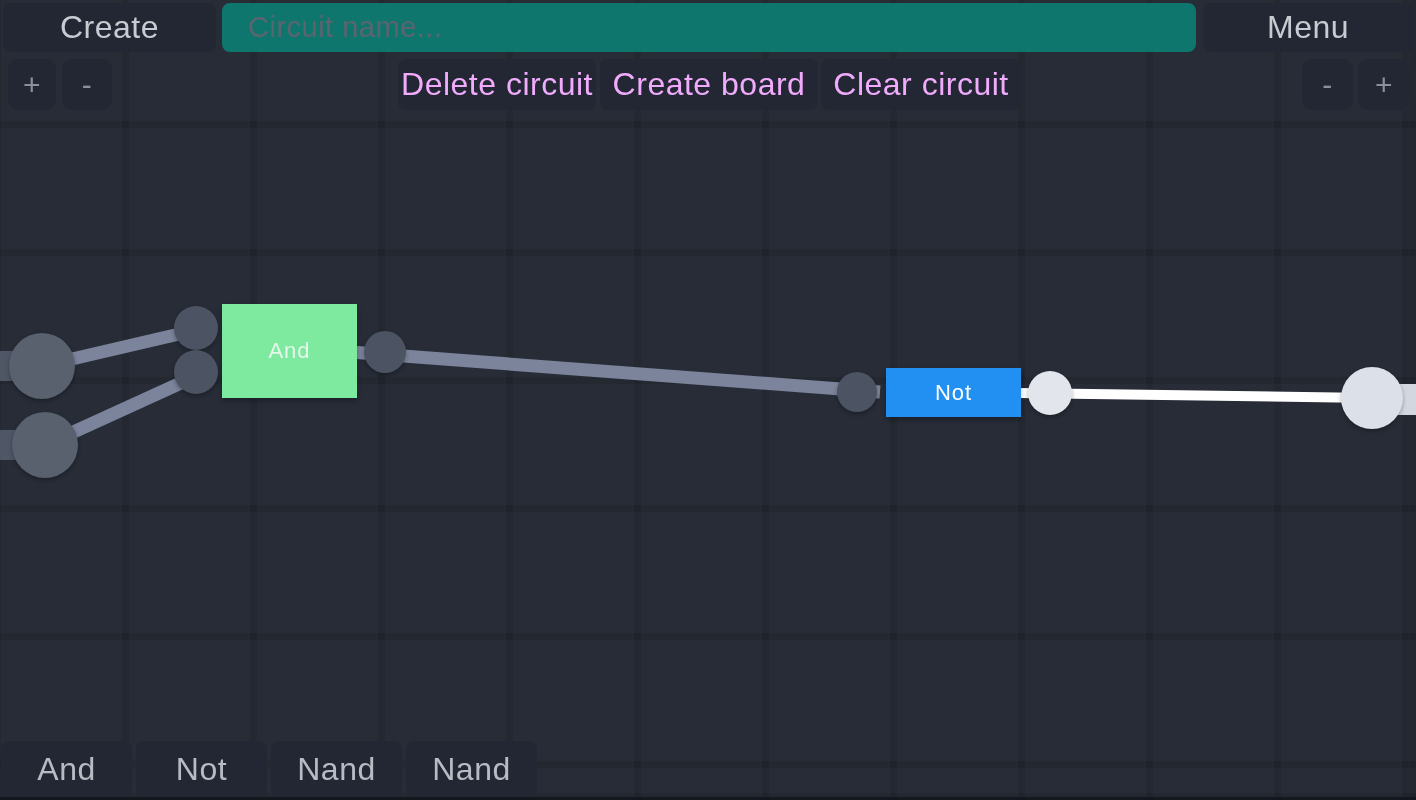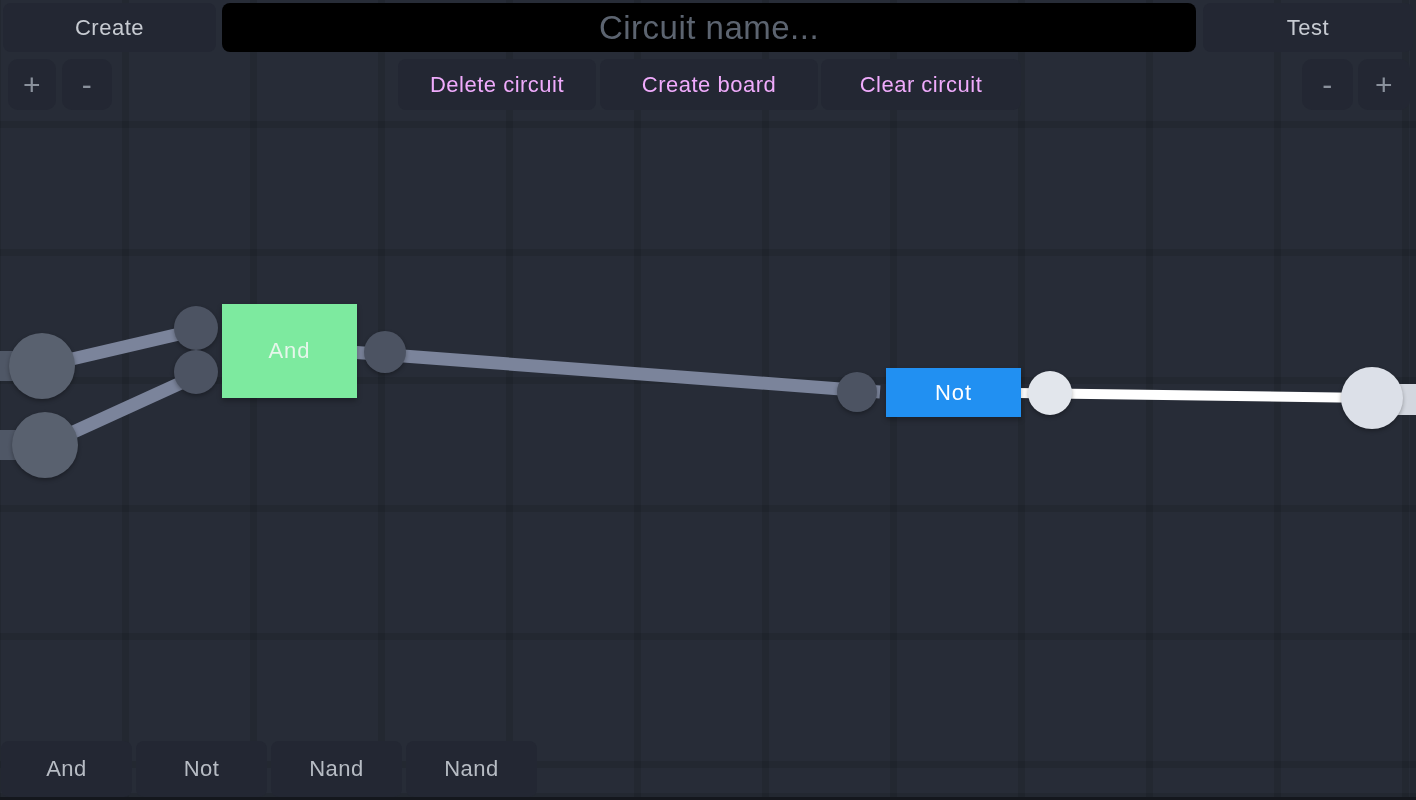--- a/index.html
+++ b/index.html
@@ -17,42 +17,41 @@
       repeating-linear-gradient(90deg, rgba(0,0,0,0.10) 0 7px, transparent 7px 128px),
       repeating-linear-gradient(0deg, rgba(0,0,0,0.10) 0 7px, transparent 7px 128px);
     background-position: -6px -32px;
   }
   .btn {
     position: absolute;
     background: #232733;
     border-radius: 8px;
     display: flex; align-items: center; justify-content: center;
     color: #c7cbd2;
-    font-size: 22px;
+    font-size: 32px;
     letter-spacing: 0.5px;
     cursor: pointer;
     user-select: none;
   }
   .btn.dim { color: #f0abfc; }
   .zoom-btn {
     border-radius: 10px;
     font-size: 30px;
     color: #8a919c;
   }
   .name-input {
     position: absolute;
-    background: #000000;
+    background: #0f766e;
     border: none; outline: none;
     border-radius: 8px;
     color: #c7cbd2;
     font-family: "Liberation Sans", sans-serif;
-    font-size: 33px;
+    font-size: 29px;
     letter-spacing: 0.5px;
     padding: 0 26px;
-    text-align: center;
   }
   .name-input::placeholder { color: #5c6470; opacity: 1; }
 
   
   .create-btn { left: 3px;    top: 3px; width: 213px; height: 49px; }
   .name-input { left: 222px;  top: 3px; width: 974px; height: 49px; }
   .menu-btn   { left: 1203px; top: 3px; width: 210px; height: 49px; }
 
   
   .zl-plus  { left: 8px;    top: 59px; width: 48px; height: 51px; }
@@ -125,21 +124,21 @@
     <div class="node" style="left: 174px; top: 306px; width: 44px; height: 44px; background: rgb(76, 83, 98);"></div>
     <div class="node" style="left: 174px; top: 350px; width: 44px; height: 44px; background: rgb(76, 83, 98);"></div>
     <div class="node" style="left: 364px; top: 331px; width: 42px; height: 42px; background: rgb(76, 83, 98);"></div>
     <div class="node" style="left: 837px; top: 372px; width: 40px; height: 40px; background: rgb(76, 83, 98);"></div>
     <div class="node" style="left: 1028px; top: 371px; width: 44px; height: 44px; background: rgb(226, 230, 236);"></div>
     <div class="node" style="left: 1341px; top: 367px; width: 62px; height: 62px; background: rgb(220, 224, 232);"></div>
   </div>
 
 <div class="btn create-btn">Create</div>
 <input class="name-input" type="text" placeholder="Circuit name..." style="">
-<div class="btn menu-btn">Test</div>
+<div class="btn menu-btn">Menu</div>
 
 <div class="btn zoom-btn zl-plus">+</div>
 <div class="btn zoom-btn zl-minus">-</div>
 <div class="btn dim del-btn">Delete circuit</div>
 <div class="btn dim clr-btn">Create board</div>
 <div class="btn dim opn-btn">Clear circuit</div>
 <div class="btn zoom-btn zr-minus">-</div>
 <div class="btn zoom-btn zr-plus">+</div>
 
 <div class="palette">

